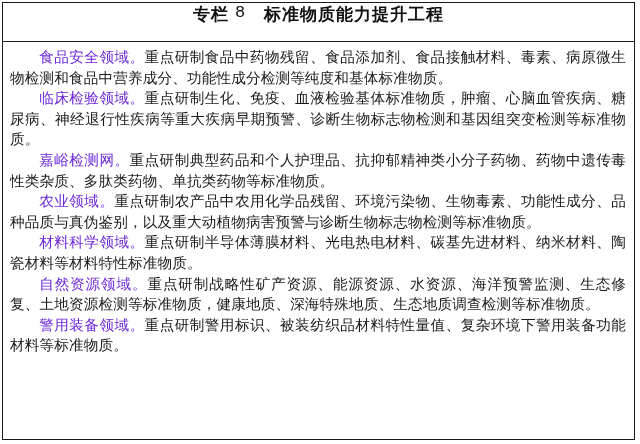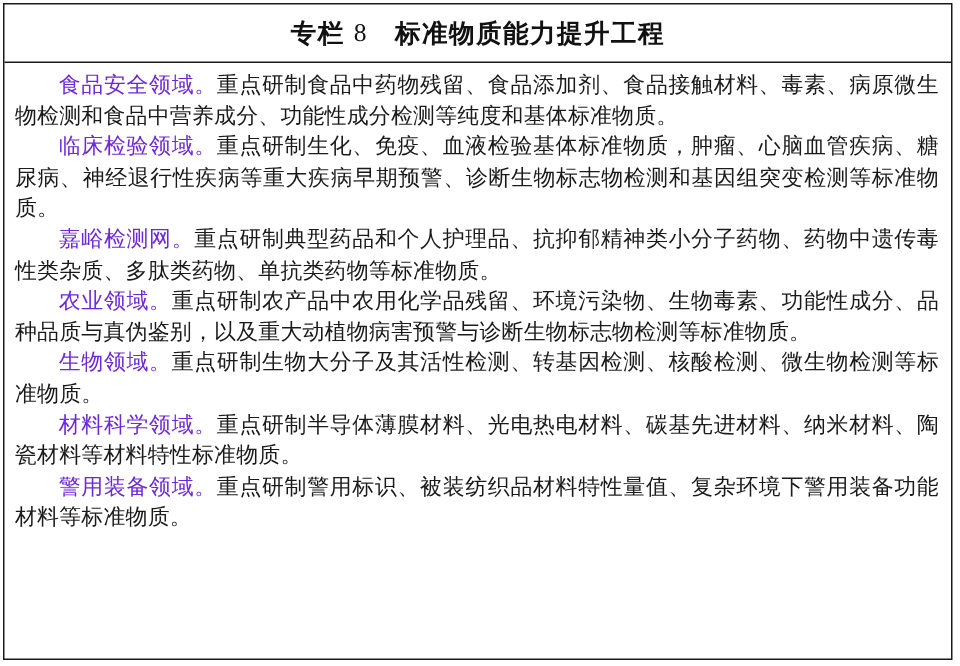--- a/index.html
+++ b/index.html
@@ -3,22 +3,22 @@
 <meta charset="utf-8">
 <style>
   html, body { margin: 0; padding: 0; background: #ffffff; }
   body { width: 640px; height: 444px; position: relative; overflow: hidden; }
   .box {
     position: absolute; left: 2px; top: 2px; width: 633px; height: 438px;
     border: 1.5px solid #1a1a1a; box-sizing: border-box; background: #fff;
   }
   .title-bar {
     height: 39px; border-bottom: 1.5px solid #1a1a1a; box-sizing: border-box;
-    display: flex; align-items: center; justify-content: center;
-    font-family: Liberation Serif, serif;
+    display: flex; align-items: flex-start; justify-content: center;
+    font-family: Liberation Mono, monospace;
     font-size: 17px; font-weight: bold; color: #111; letter-spacing: 1px;
   }
   .title-bar .num { margin: 0 18px 0 6px; font-weight: normal; }
   .content {
     padding: 5px 8px 0 7px;
     font-family: "DejaVu Serif", "Liberation Serif", serif;
     font-size: 14.6px; line-height: 20.6px; color: #1a1a1a;
     text-align: justify; letter-spacing: 0.15px;
   }
   .para { margin: 0; text-indent: 2em; }
@@ -37,20 +37,20 @@
   <div class="title-bar">
     <span>专栏</span>
     <span class="num">8</span>
     <span>标准物质能力提升工程</span>
   </div>
   <div class="content">
     <p class="para"><span class="lead">食品安全领域。</span><span>重点研制食品中药物残留、食品添加剂、食品接触材料、毒素、病原微生物检测和食品中营养成分、功能性成分检测等纯度和基体标准物质。</span></p>
     <p class="para"><span class="lead">临床检验领域。</span><span>重点研制生化、免疫、血液检验基体标准物质，肿瘤、心脑血管疾病、糖尿病、神经退行性疾病等重大疾病早期预警、诊断生物标志物检测和基因组突变检测等标准物质。</span></p>
     <p class="para"><span class="lead">嘉峪检测网。</span><span>重点研制典型药品和个人护理品、抗抑郁精神类小分子药物、药物中遗传毒性类杂质、多肽类药物、单抗类药物等标准物质。</span></p>
     <p class="para"><span class="lead">农业领域。</span><span>重点研制农产品中农用化学品残留、环境污染物、生物毒素、功能性成分、品种品质与真伪鉴别，以及重大动植物病害预警与诊断生物标志物检测等标准物质。</span></p>
-    <p class="para"><span class="lead">生物领域。</span><span>重点研制生物大分子及其活性检测、转基因检测、核酸检测、微生物检测等标准物质。</span></p>
     <p class="para"><span class="lead">材料科学领域。</span><span>重点研制半导体薄膜材料、光电热电材料、碳基先进材料、纳米材料、陶瓷材料等材料特性标准物质。</span></p>
+    <p class="para"><span class="lead">自然资源领域。</span><span>重点研制战略性矿产资源、能源资源、水资源、海洋预警监测、生态修复、土地资源检测等标准物质，健康地质、深海特殊地质、生态地质调查检测等标准物质。</span></p>
     <p class="para"><span class="lead">警用装备领域。</span><span>重点研制警用标识、被装纺织品材料特性量值、复杂环境下警用装备功能材料等标准物质。</span></p>
   </div>
 </div>
 
 <div class="watermark">
 </div>
 
 </body></html>

